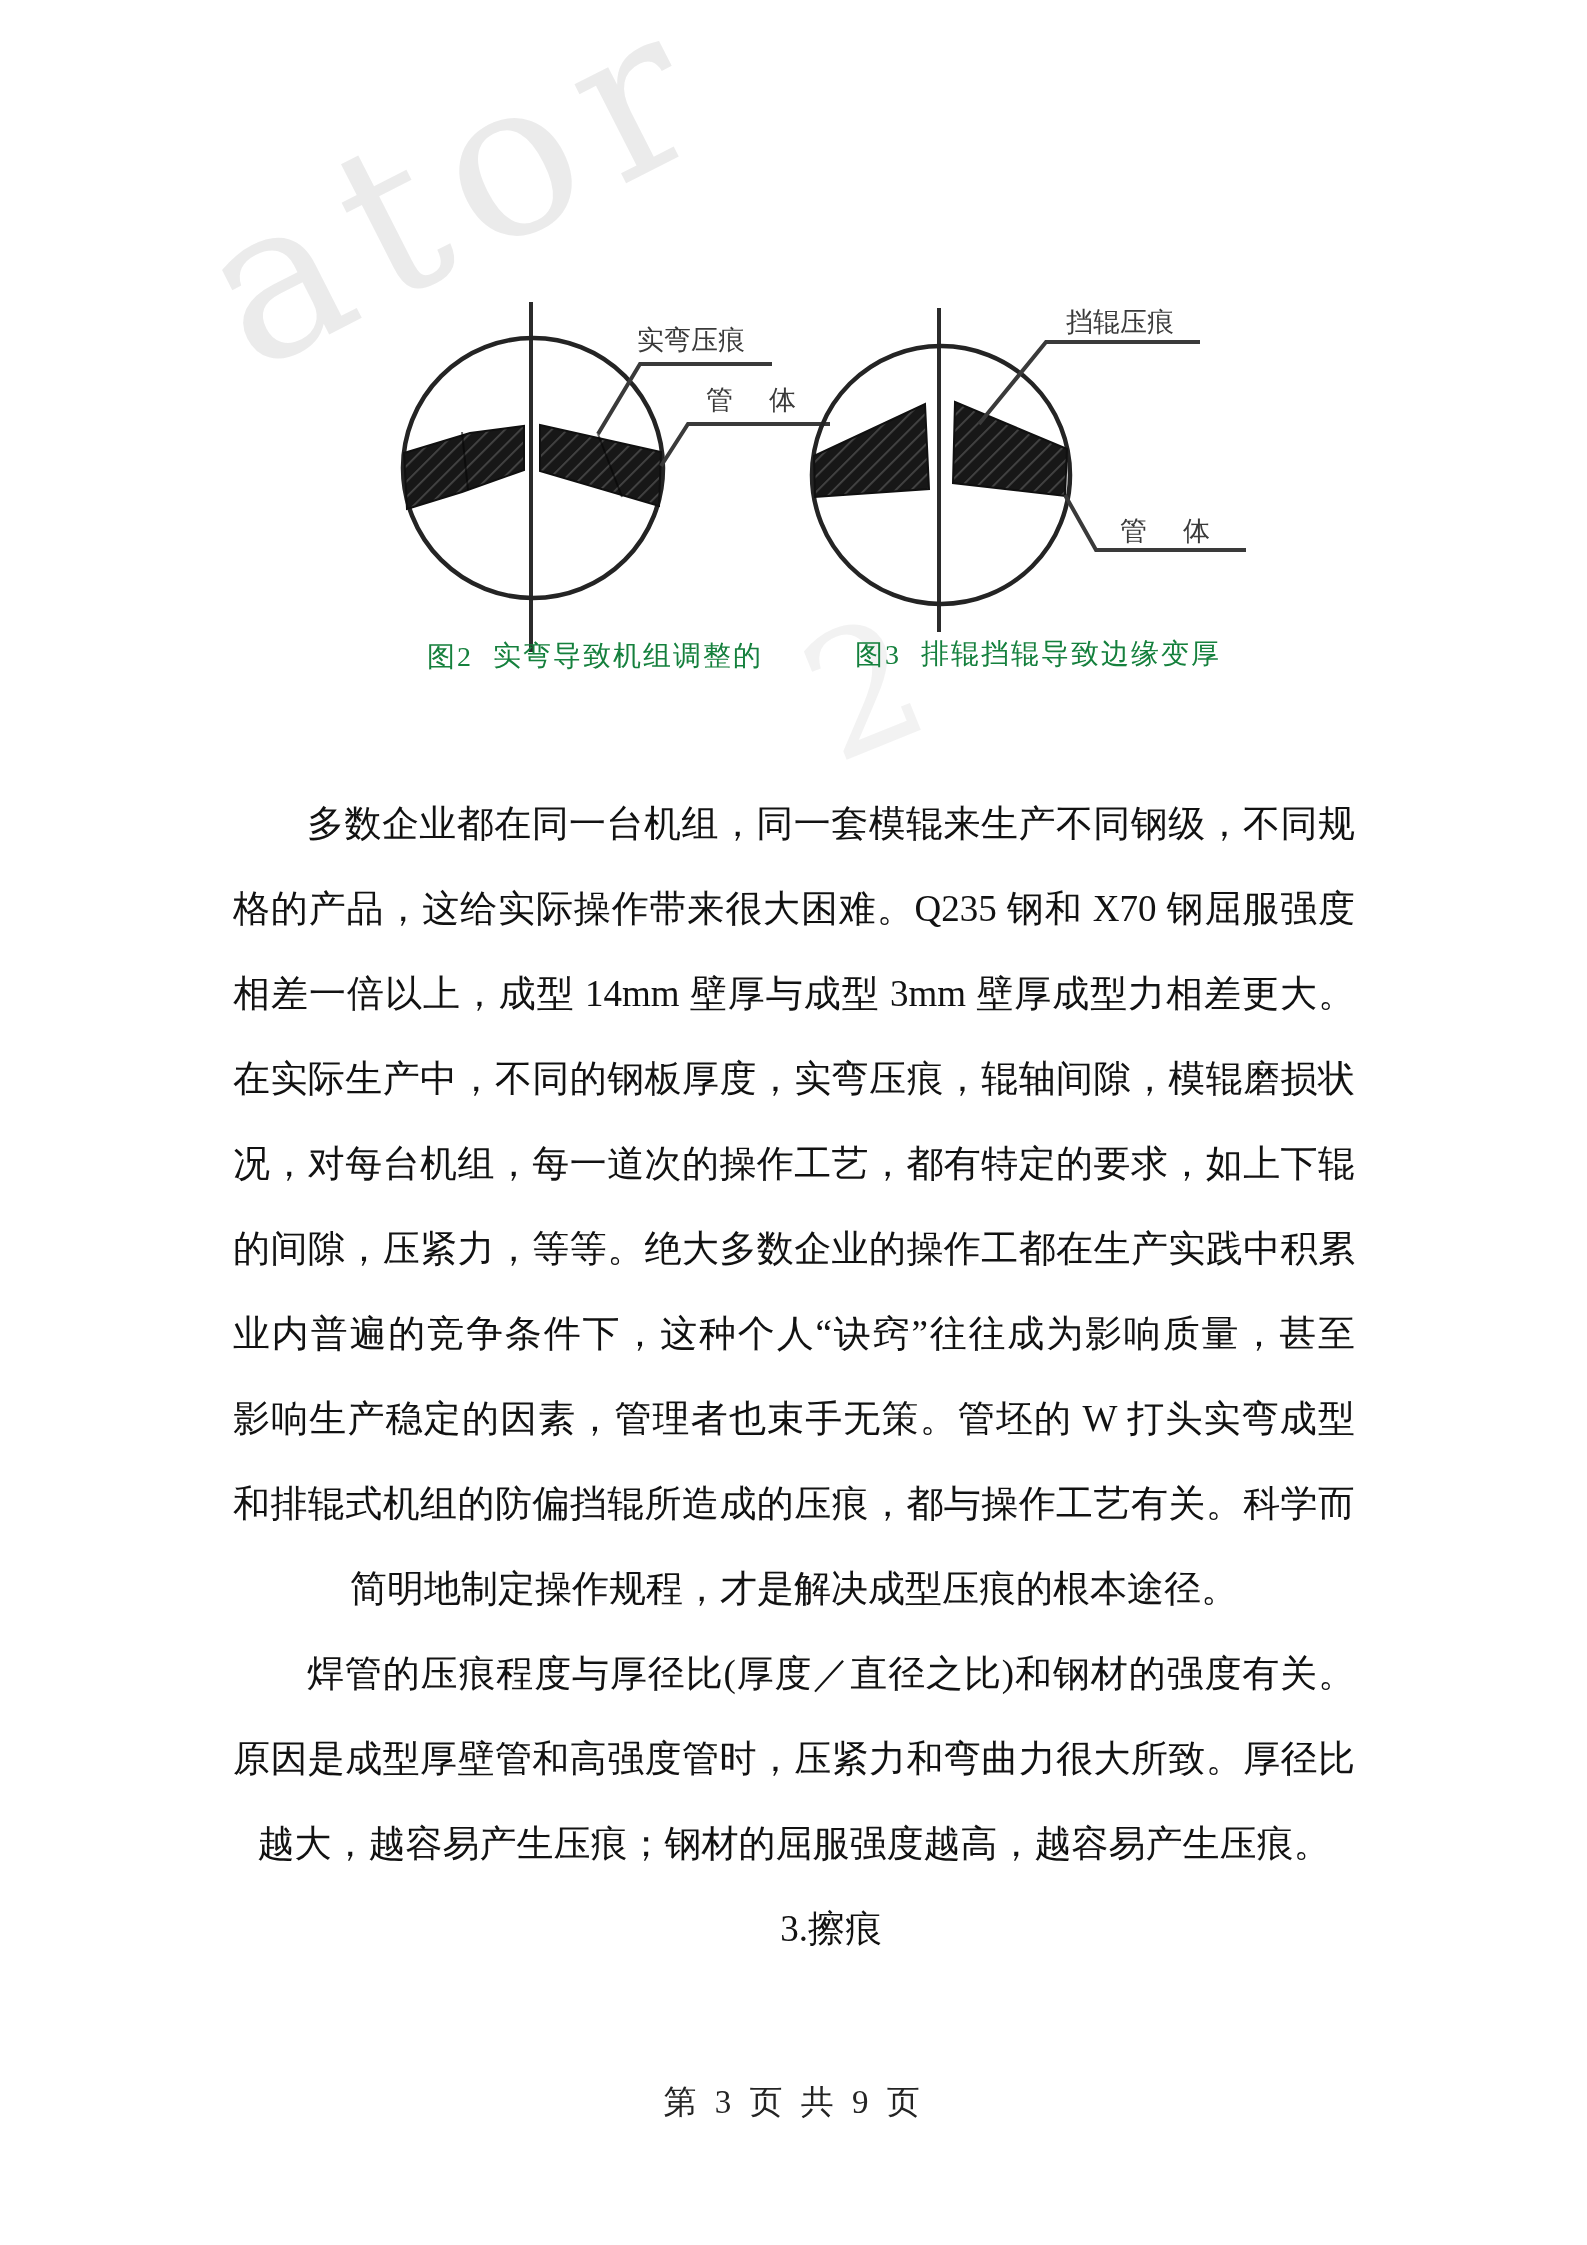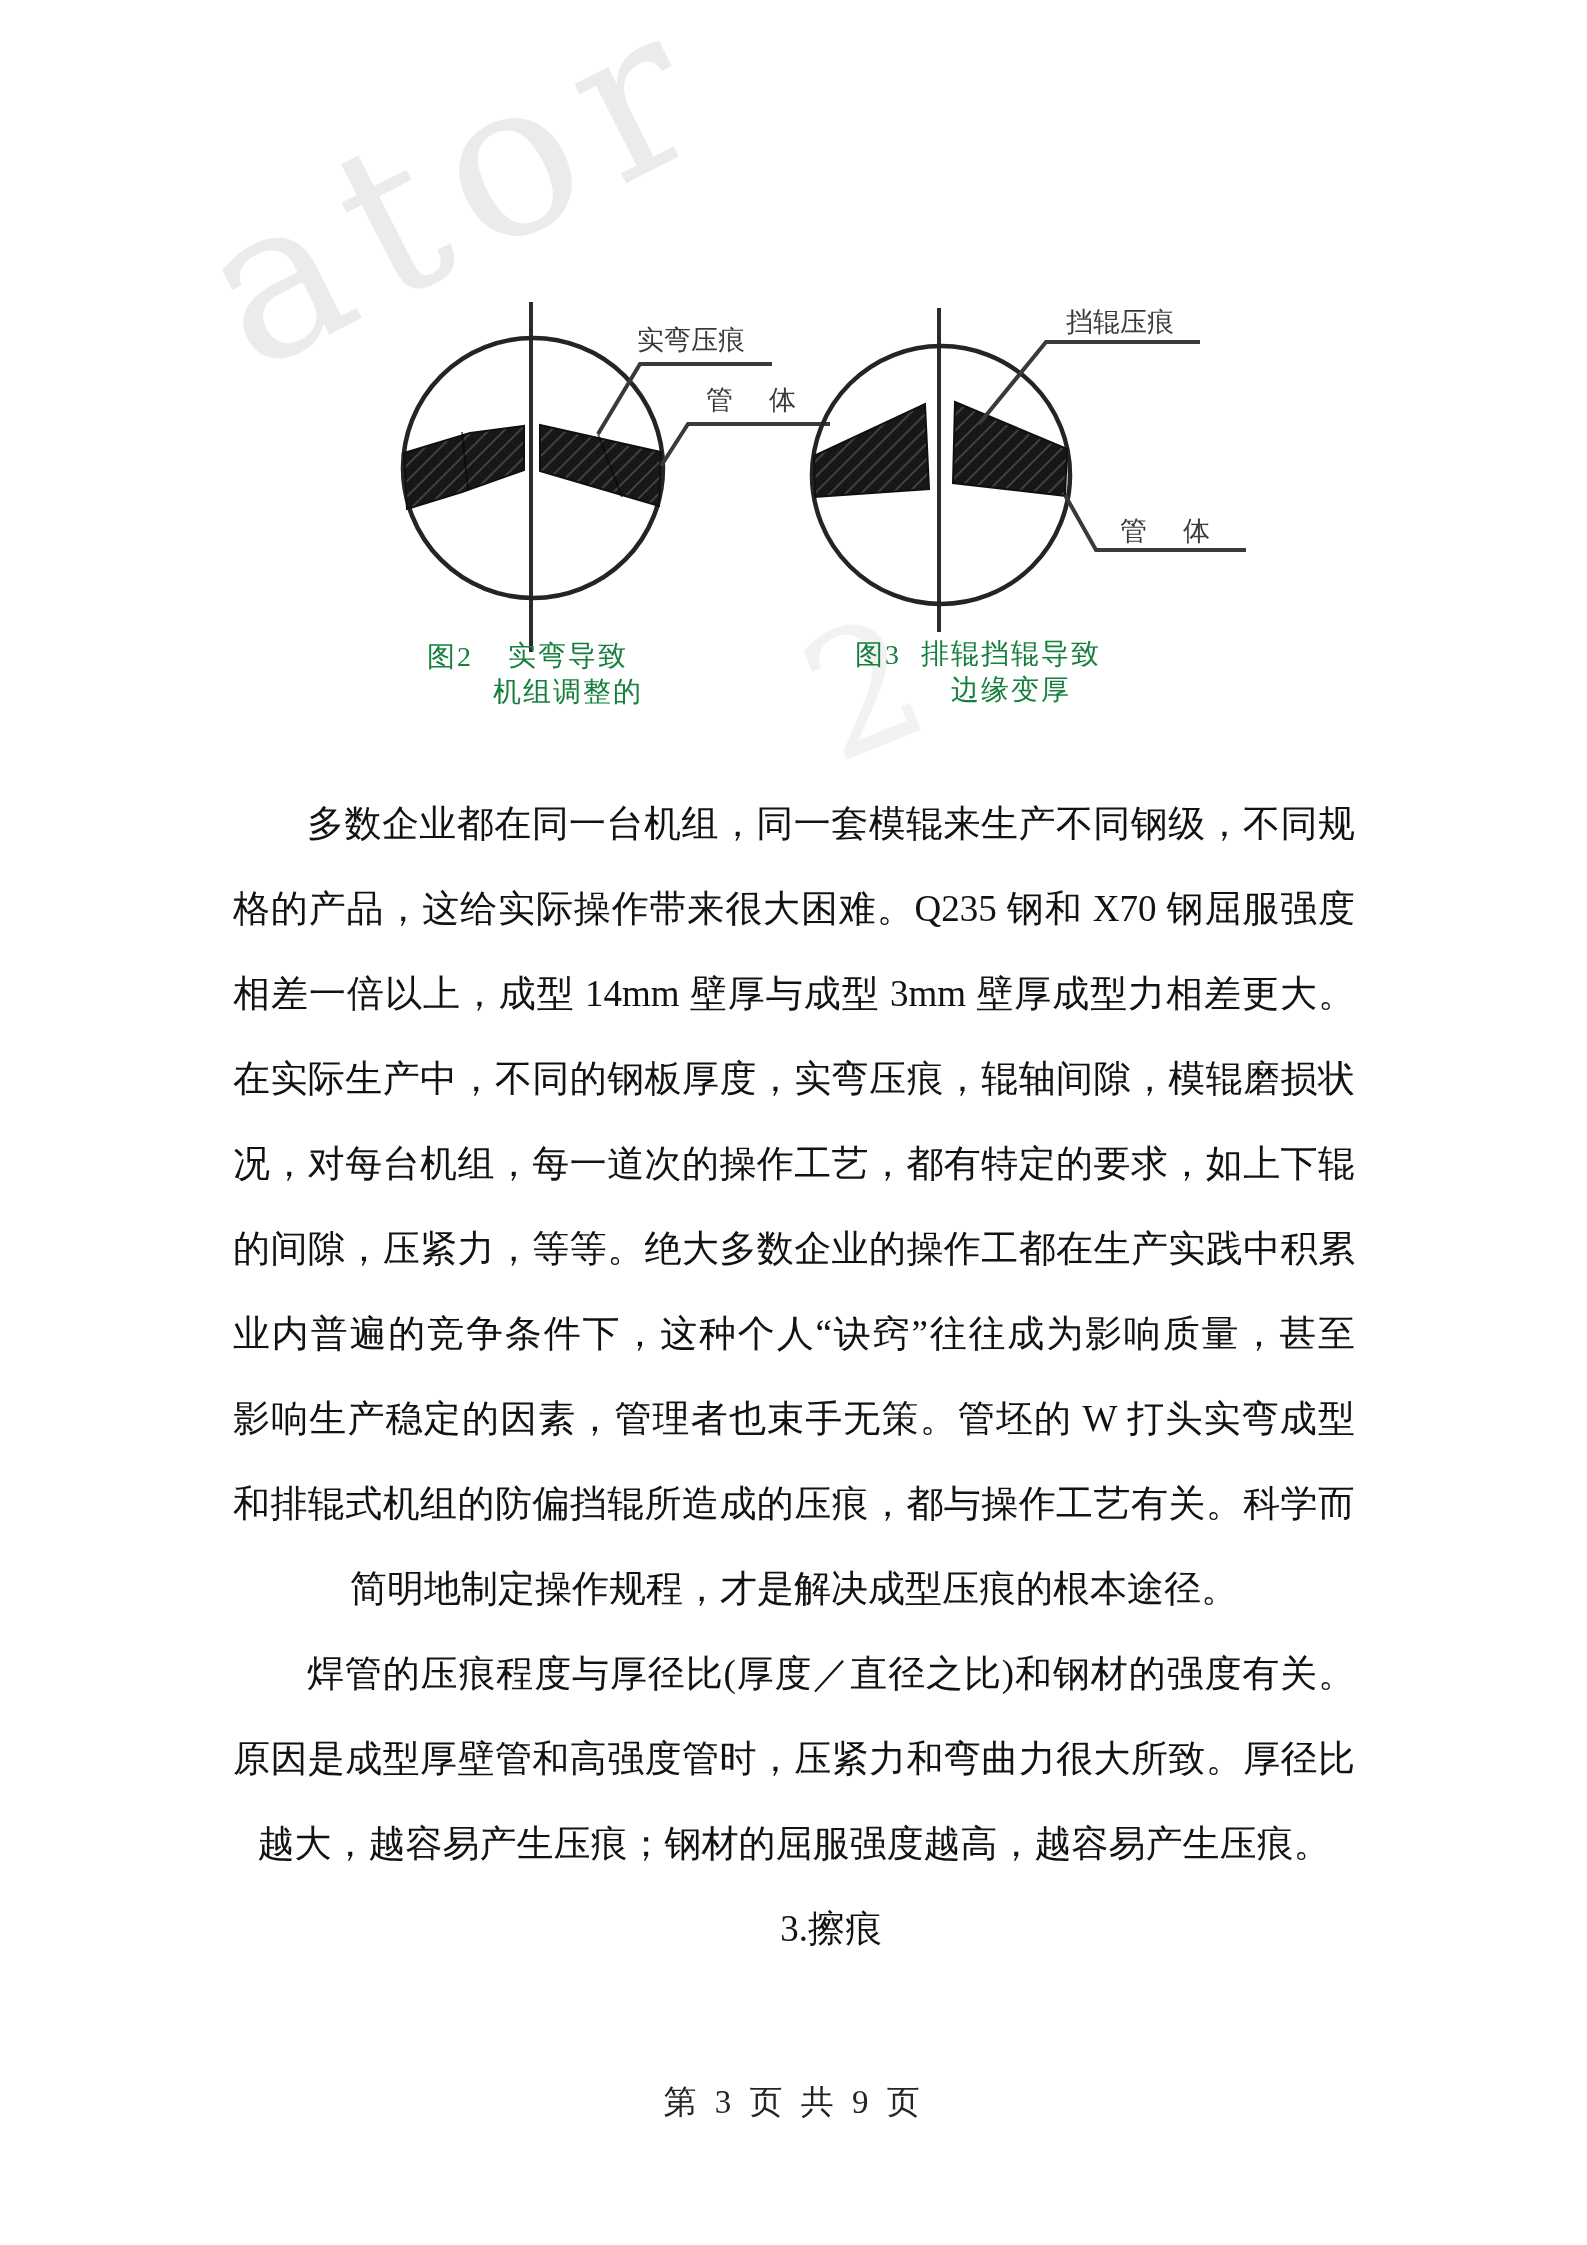--- a/index.html
+++ b/index.html
@@ -44,21 +44,21 @@
   .fig-label.spread { letter-spacing:36px; }
 
   .caption {
     position:absolute;
     display:flex;
     gap:20px;
     font-size:28px;
     color:#15803d;
     letter-spacing:2px;
   }
-  .cap-lines { display:flex; flex-direction:column; line-height:36px;text-align:center; }
+  .cap-lines { display:flex; flex-direction:row; line-height:36px; }
 
   
   .body-text {
     position:absolute;
     left:233px; top:781px;
     width:1122px;
     font-size:37px;
     color:#121212;
   }
   .line {

